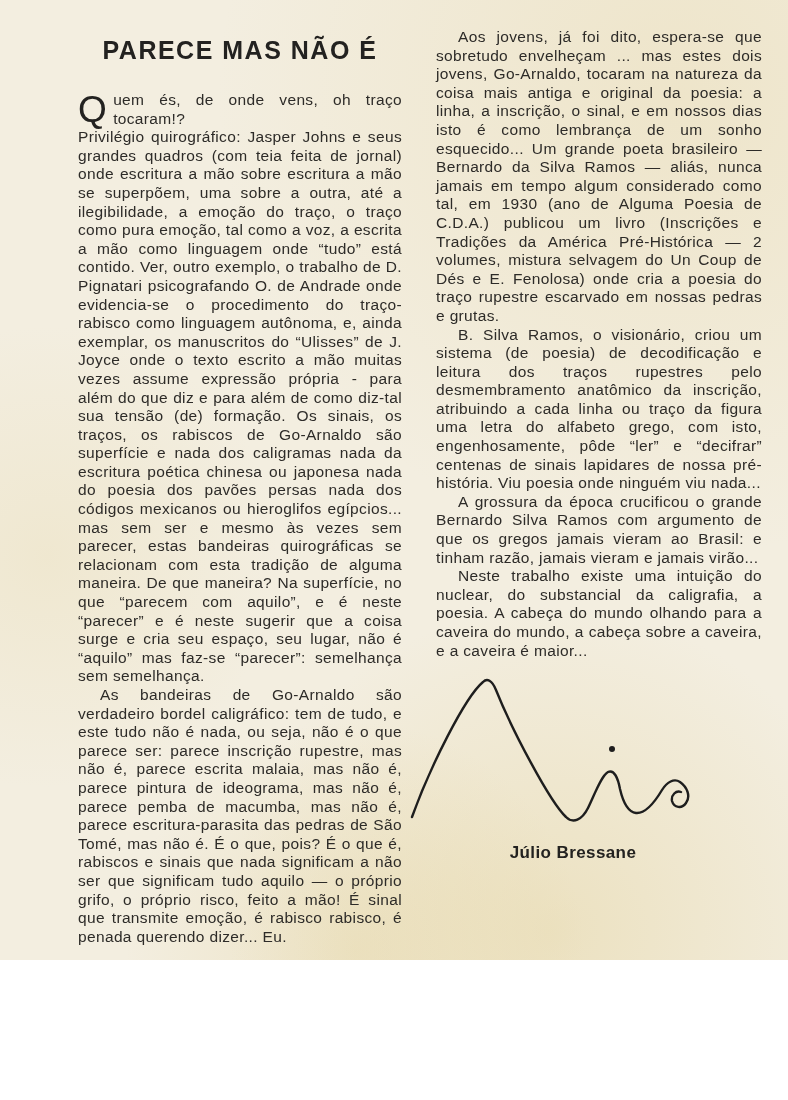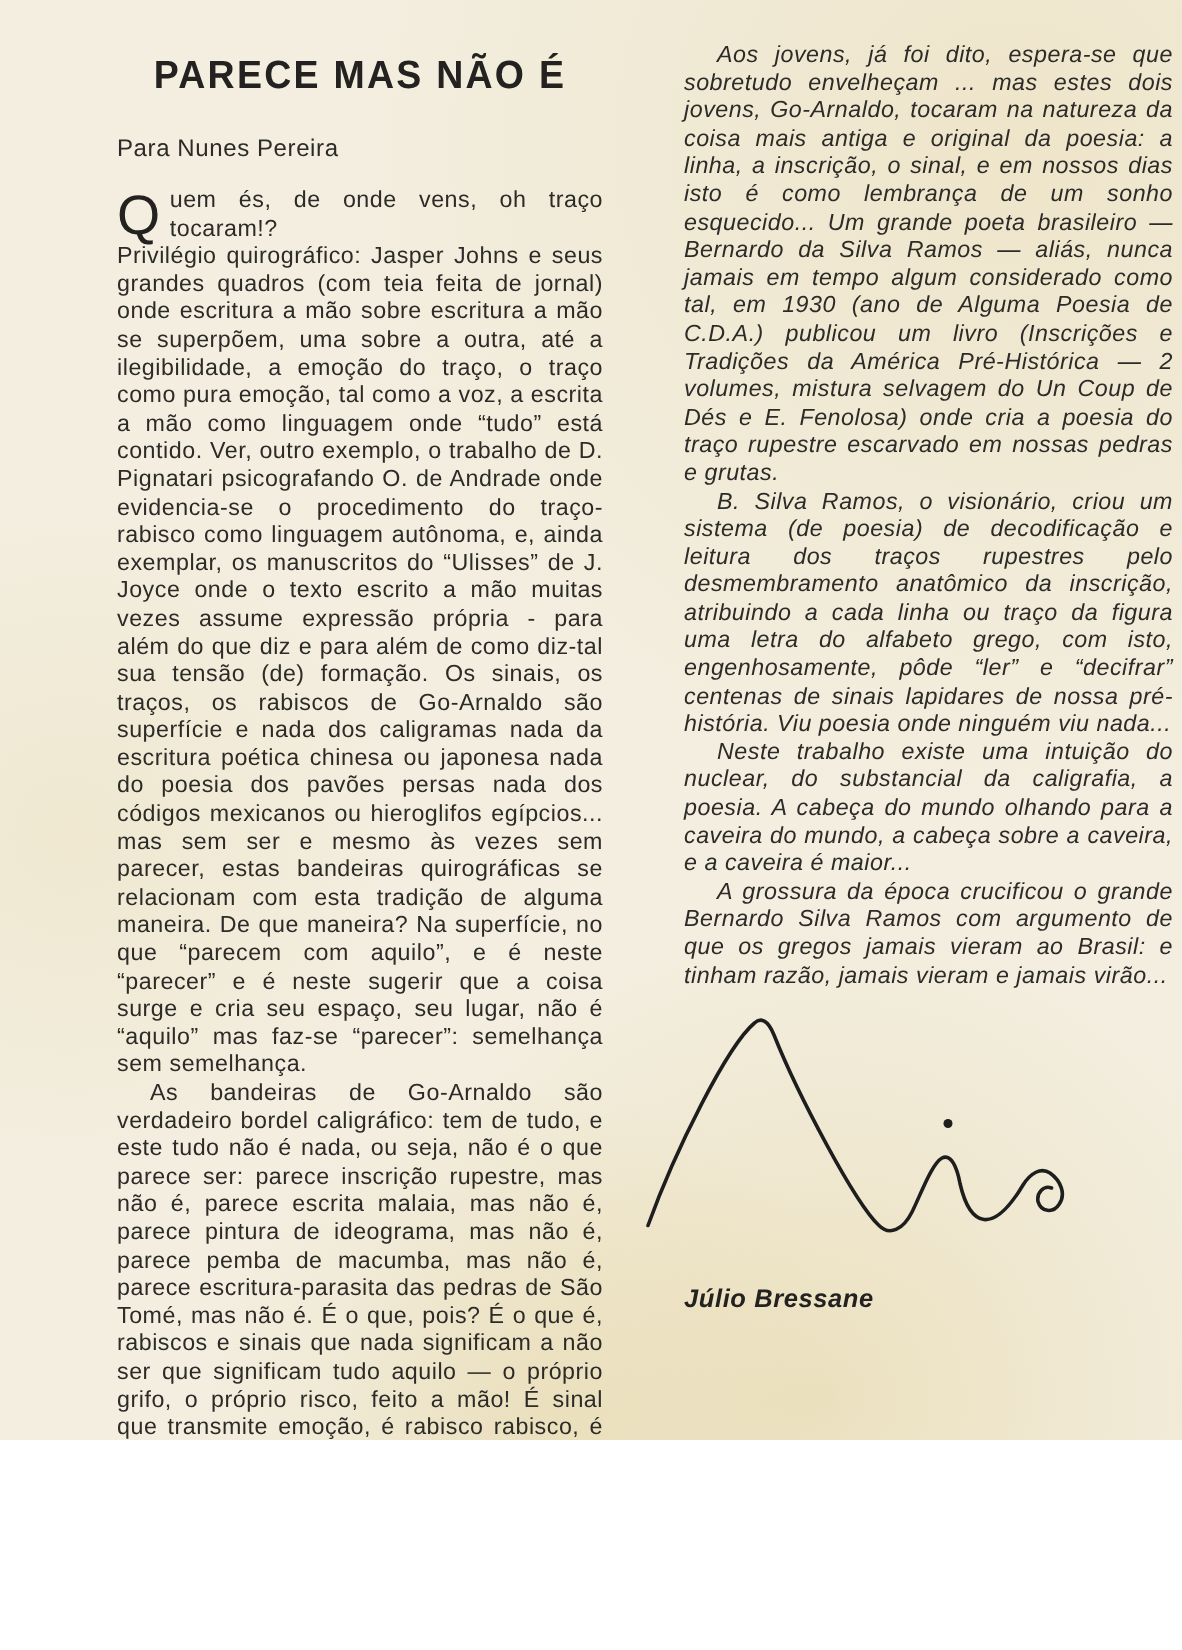--- a/index.html
+++ b/index.html
@@ -11,21 +11,21 @@
       radial-gradient(circle at 86% 10%, rgba(226,207,150,.30), transparent 42%),
       radial-gradient(circle at 70% 97%, rgba(224,204,140,.38), transparent 30%),
       radial-gradient(circle at 6% 58%, rgba(228,212,160,.25), transparent 25%),
       radial-gradient(circle at 45% 99%, rgba(222,202,138,.30), transparent 22%);
     overflow:hidden;
     font-family:"Liberation Sans", sans-serif;
     color:#2d2b28;
   }
   .col{position:absolute;top:0;}
   .col-left{left:78px;width:324px;top:36px;}
-  .col-right{left:456px;width:326px;top:28px;font-style:italic;}
+  .col-right{left:436px;width:326px;top:28px;}
   h1.title{
     font-size:25px;font-weight:600;letter-spacing:1.5px;
     text-align:center;margin:0 0 26px 0;color:#232220;
     font-family:"Liberation Sans", sans-serif;
     transform:scaleY(1.05);
   }
   .dedication{
     font-size:16px;margin:0 0 16px 0;letter-spacing:.4px;
   }
   .body-text{
@@ -38,41 +38,40 @@
   .dropcap{
     float:left;
     font-size:37px;line-height:34px;
     padding:2px 6px 0 0;
     font-weight:500;color:#232220;
   }
   .signature-block{margin-top:12px;}
   .signature-svg{display:block;margin-left:-26px;}
   .author{
     font-size:17px;font-weight:700;letter-spacing:.4px;
-    text-align:left;padding-right:52px;margin-top:19px;color:#232220;
+    text-align:center;padding-right:52px;margin-top:6px;color:#232220;
   }
 </style>
 </head>
 <body>
 
 <div class="page">
 
   <div class="col col-left">
     <h1 class="title">PARECE MAS NÃO É</h1>
-    <p class="dedication">Para Nunes Pereira</p>
     <p class="body-text opening"><span class="dropcap">Q</span><span>uem és, de onde vens, oh traço tocaram!?</span></p>
     <p class="body-text">Privilégio quirográfico: Jasper Johns e seus grandes quadros (com teia feita de jornal) onde escritura a mão sobre escritura a mão se superpõem, uma sobre a outra, até a ilegibilidade, a emoção do traço, o traço como pura emoção, tal como a voz, a escrita a mão como linguagem onde “tudo” está contido. Ver, outro exemplo, o trabalho de D. Pignatari psicografando O. de Andrade onde evidencia-se o procedimento do traço-rabisco como linguagem autônoma, e, ainda exemplar, os manuscritos do “Ulisses” de J. Joyce onde o texto escrito a mão muitas vezes assume expressão própria - para além do que diz e para além de como diz-tal sua tensão (de) formação. Os sinais, os traços, os rabiscos de Go-Arnaldo são superfície e nada dos caligramas nada da escritura poética chinesa ou japonesa nada do poesia dos pavões persas nada dos códigos mexicanos ou hieroglifos egípcios... mas sem ser e mesmo às vezes sem parecer, estas bandeiras quirográficas se relacionam com esta tradição de alguma maneira. De que maneira? Na superfície, no que “parecem com aquilo”, e é neste “parecer” e é neste sugerir que a coisa surge e cria seu espaço, seu lugar, não é “aquilo” mas faz-se “parecer”: semelhança sem semelhança.</p>
     <p class="body-text indent">As bandeiras de Go-Arnaldo são verdadeiro bordel caligráfico: tem de tudo, e este tudo não é nada, ou seja, não é o que parece ser: parece inscrição rupestre, mas não é, parece escrita malaia, mas não é, parece pintura de ideograma, mas não é, parece pemba de macumba, mas não é, parece escritura-parasita das pedras de São Tomé, mas não é. É o que, pois? É o que é, rabiscos e sinais que nada significam a não ser que significam tudo aquilo — o próprio grifo, o próprio risco, feito a mão! É sinal que transmite emoção, é rabisco rabisco, é penada querendo dizer... Eu.</p>
   </div>
 
   <div class="col col-right">
     <p class="body-text indent">Aos jovens, já foi dito, espera-se que sobretudo envelheçam ... mas estes dois jovens, Go-Arnaldo, tocaram na natureza da coisa mais antiga e original da poesia: a linha, a inscrição, o sinal, e em nossos dias isto é como lembrança de um sonho esquecido... Um grande poeta brasileiro — Bernardo da Silva Ramos — aliás, nunca jamais em tempo algum considerado como tal, em 1930 (ano de Alguma Poesia de C.D.A.) publicou um livro (Inscrições e Tradições da América Pré-Histórica — 2 volumes, mistura selvagem do Un Coup de Dés e E. Fenolosa) onde cria a poesia do traço rupestre escarvado em nossas pedras e grutas.</p>
     <p class="body-text indent">B. Silva Ramos, o visionário, criou um sistema (de poesia) de decodificação e leitura dos traços rupestres pelo desmembramento anatômico da inscrição, atribuindo a cada linha ou traço da figura uma letra do alfabeto grego, com isto, engenhosamente, pôde “ler” e “decifrar” centenas de sinais lapidares de nossa pré-história. Viu poesia onde ninguém viu nada...</p>
+    <p class="body-text indent">A grossura da época crucificou o grande Bernardo Silva Ramos com argumento de que os gregos jamais vieram ao Brasil: e tinham razão, jamais vieram e jamais virão...</p>
     <p class="body-text indent">Neste trabalho existe uma intuição do nuclear, do substancial da caligrafia, a poesia. A cabeça do mundo olhando para a caveira do mundo, a cabeça sobre a caveira, e a caveira é maior...</p>
-    <p class="body-text indent">A grossura da época crucificou o grande Bernardo Silva Ramos com argumento de que os gregos jamais vieram ao Brasil: e tinham razão, jamais vieram e jamais virão...</p>
 
     <div class="signature-block">
       <svg class="signature-svg" width="305" height="165" viewBox="0 0 305 165" aria-hidden="true">
         <path d="M 2 145
                  C 20 95, 55 25, 73 10
                  C 77 6, 82 8, 86 18
                  C 102 58, 140 130, 156 145
                  C 163 152, 172 148, 178 136
                  C 184 124, 191 104, 198 100
                  C 204 97, 208 106, 210 117

